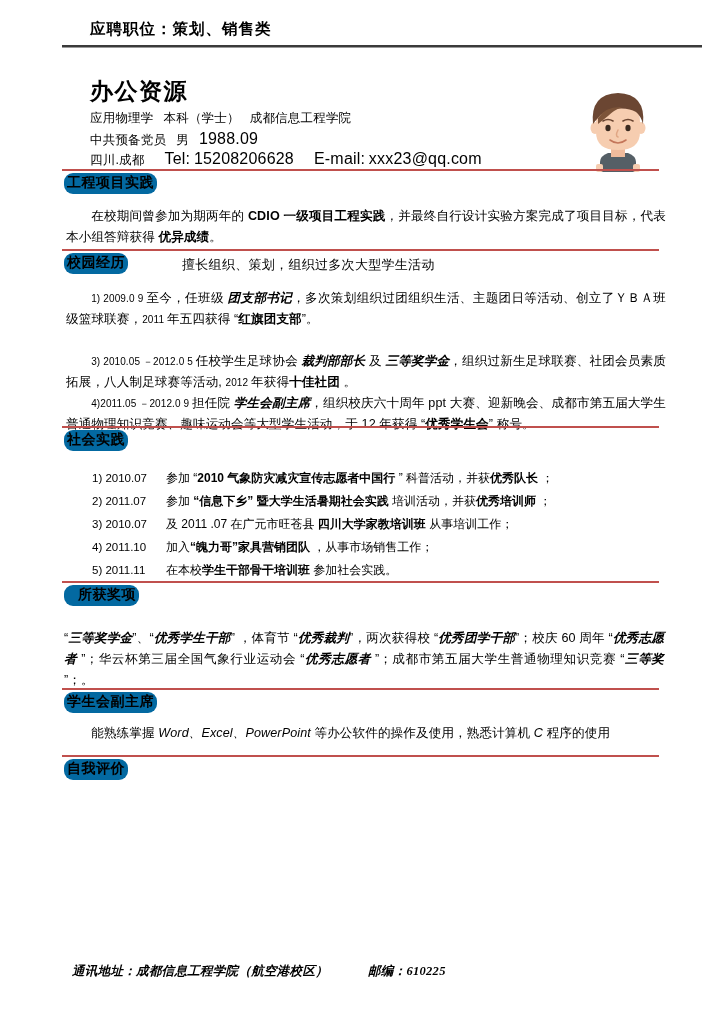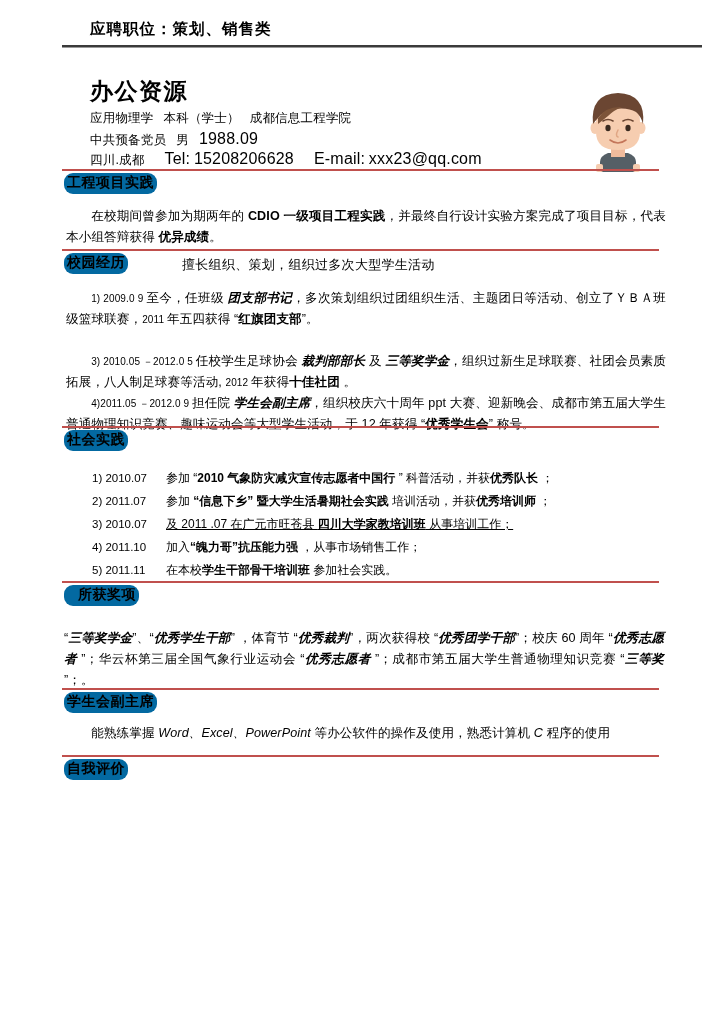--- a/index.html
+++ b/index.html
@@ -224,26 +224,26 @@
   <div class="sec-title" style="top:430px;">社会实践</div>
 
   <div class="prow" style="left:88px; top:470px;">
     <span class="idx">1) 2010.07</span><span class="txt">参加 “</span><b class="txt">2010 气象防灾减灾宣传志愿者中国行</b><span class="txt"> ” 科普活动，并获</span><b class="txt">优秀队长</b><span class="txt"> ；</span>
   </div>
 
   <div class="prow" style="left:88px; top:493px;">
     <span class="idx">2) 2011.07</span><span class="txt">参加 </span><b class="txt">“信息下乡” 暨大学生活暑期社会实践</b><span class="txt"> 培训活动，并获</span><b class="txt">优秀培训师</b><span class="txt"> ；</span>
   </div>
 
-  <div class="prow" style="left:88px; top:516px;text-decoration:underline;">
+  <div class="prow" style="left:88px; top:516px;">
     <span class="idx">3) 2010.07</span><span class="txt">及 2011 .07  在广元市旺苍县 </span><b class="txt">四川大学家教培训班</b><span class="txt"> 从事培训工作；</span>
   </div>
 
   <div class="prow" style="left:88px; top:539px;">
-    <span class="idx">4) 2011.10</span><span class="txt">加入</span><b class="txt">“魄力哥”抗压能力强</b><span class="txt"> ，从事市场销售工作；</span>
+    <span class="idx">4) 2011.10</span><span class="txt">加入</span><b class="txt">“魄力哥”家具营销团队</b><span class="txt"> ，从事市场销售工作；</span>
   </div>
 
   <div class="prow" style="left:88px; top:562px;">
     <span class="idx">5) 2011.11</span><span class="txt">在本校</span><b class="txt">学生干部骨干培训班</b><span class="txt"> 参加社会实践。</span>
   </div>
 
   <div class="sec-rule" style="top:581px;"></div>
   <div class="sec-title" style="top:585px;padding-left:14px;">所获奖项</div>
 
   <div class="para" style="top:628px; left:60px;">
@@ -254,14 +254,17 @@
   <div class="sec-title" style="top:692px;">学生会副主席</div>
 
   <div class="para indent" style="top:723px;">
     <span>能熟练掌握 </span><i>Word、Excel、PowerPoint</i><span> 等办公软件的操作及使用，熟悉计算机 </span><i>C</i><span> 程序的使用</span>
   </div>
 
   <div class="sec-rule" style="top:755px;"></div>
   <div class="sec-title" style="top:759px;">自我评价</div>
 
 
+  <div class="footer">
+    <span>通讯地址：</span><span>成都信息工程学院（航空港校区）</span><span class="gap-m"></span><span class="gap-m"></span><span>邮编：</span><span>610225</span>
+  </div>
 
 </div>
 
 </body></html>

